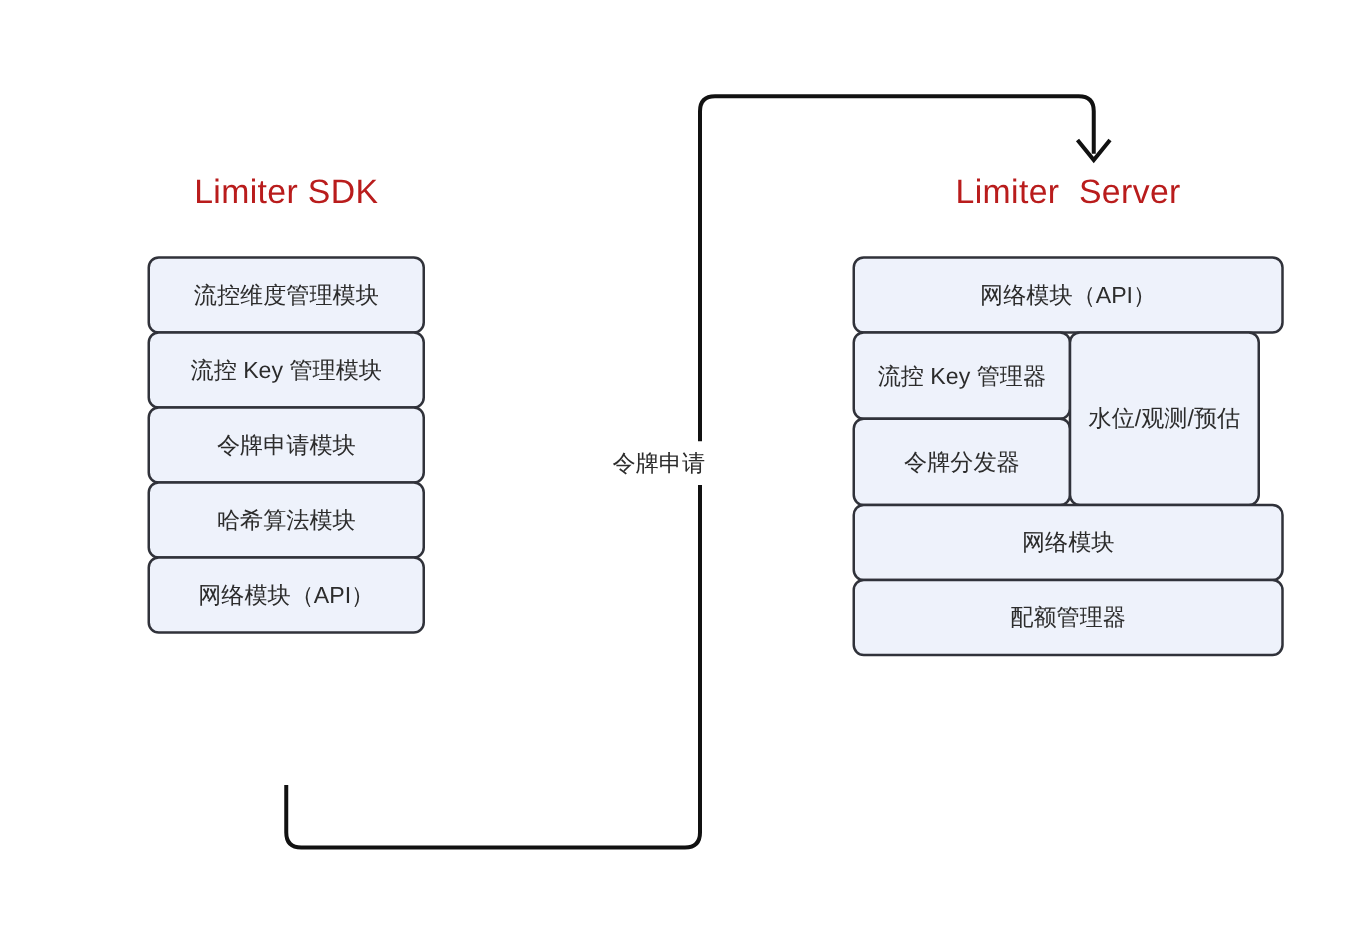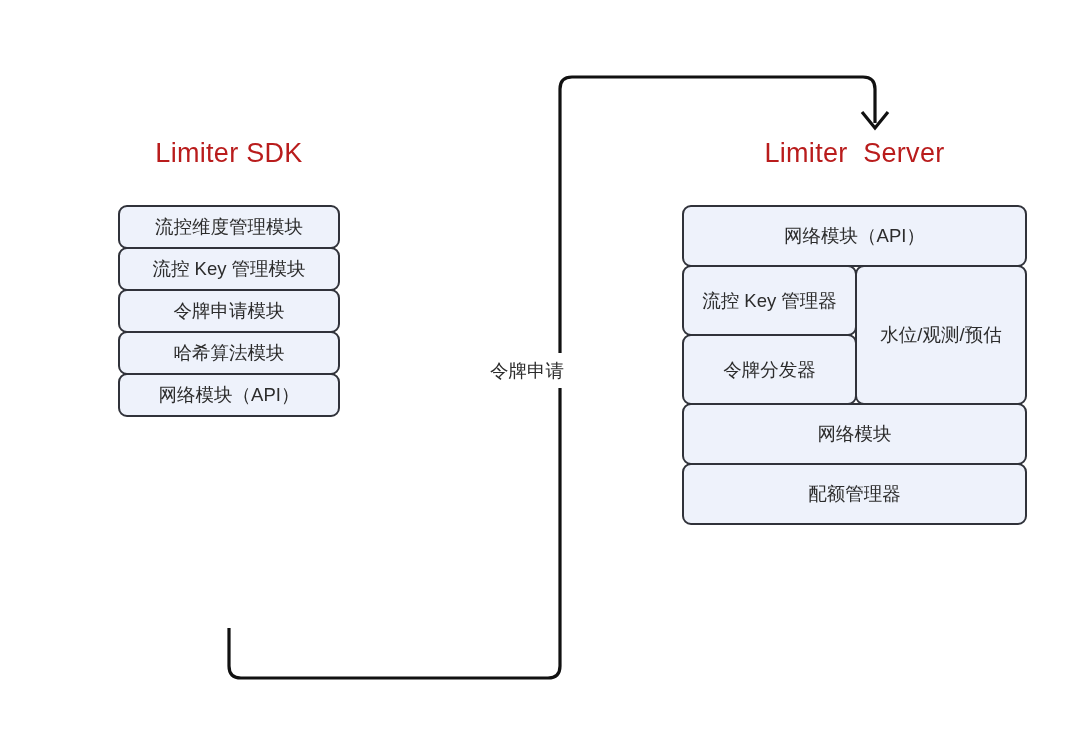--- a/index.html
+++ b/index.html
@@ -78,21 +78,21 @@
     position: absolute;
     left: 118px;
     top: 205px;
     width: 222px;
     z-index: 2;
   }
   #sdk-stack .module-box {
     position: relative;
     left: 0;
     width: 222px;
-    height: 44px;
+    height: 62px;
     margin-bottom: -2px;
   }
 
   
   #server-stack {
     position: absolute;
     left: 682px;
     top: 205px;
     width: 345px;
     z-index: 2;
@@ -131,21 +131,21 @@
     width: 175px;
     height: 71px;
   }
   #server-nested .nested-left .module-box:first-child { top: 0; }
   #server-nested .nested-left .module-box:last-child  { top: 69px; text-align: center; }
 
   #server-nested .nested-right {
     position: absolute;
     left: 173px;
     top: 0;
-    width: 172px;
+    width: 153px;
     height: 140px;
   }
 
   
   #connector-label {
     position: absolute;
     left: 490px;
     top: 353px;
     width: 140px;
     font-size: 18.5px;

